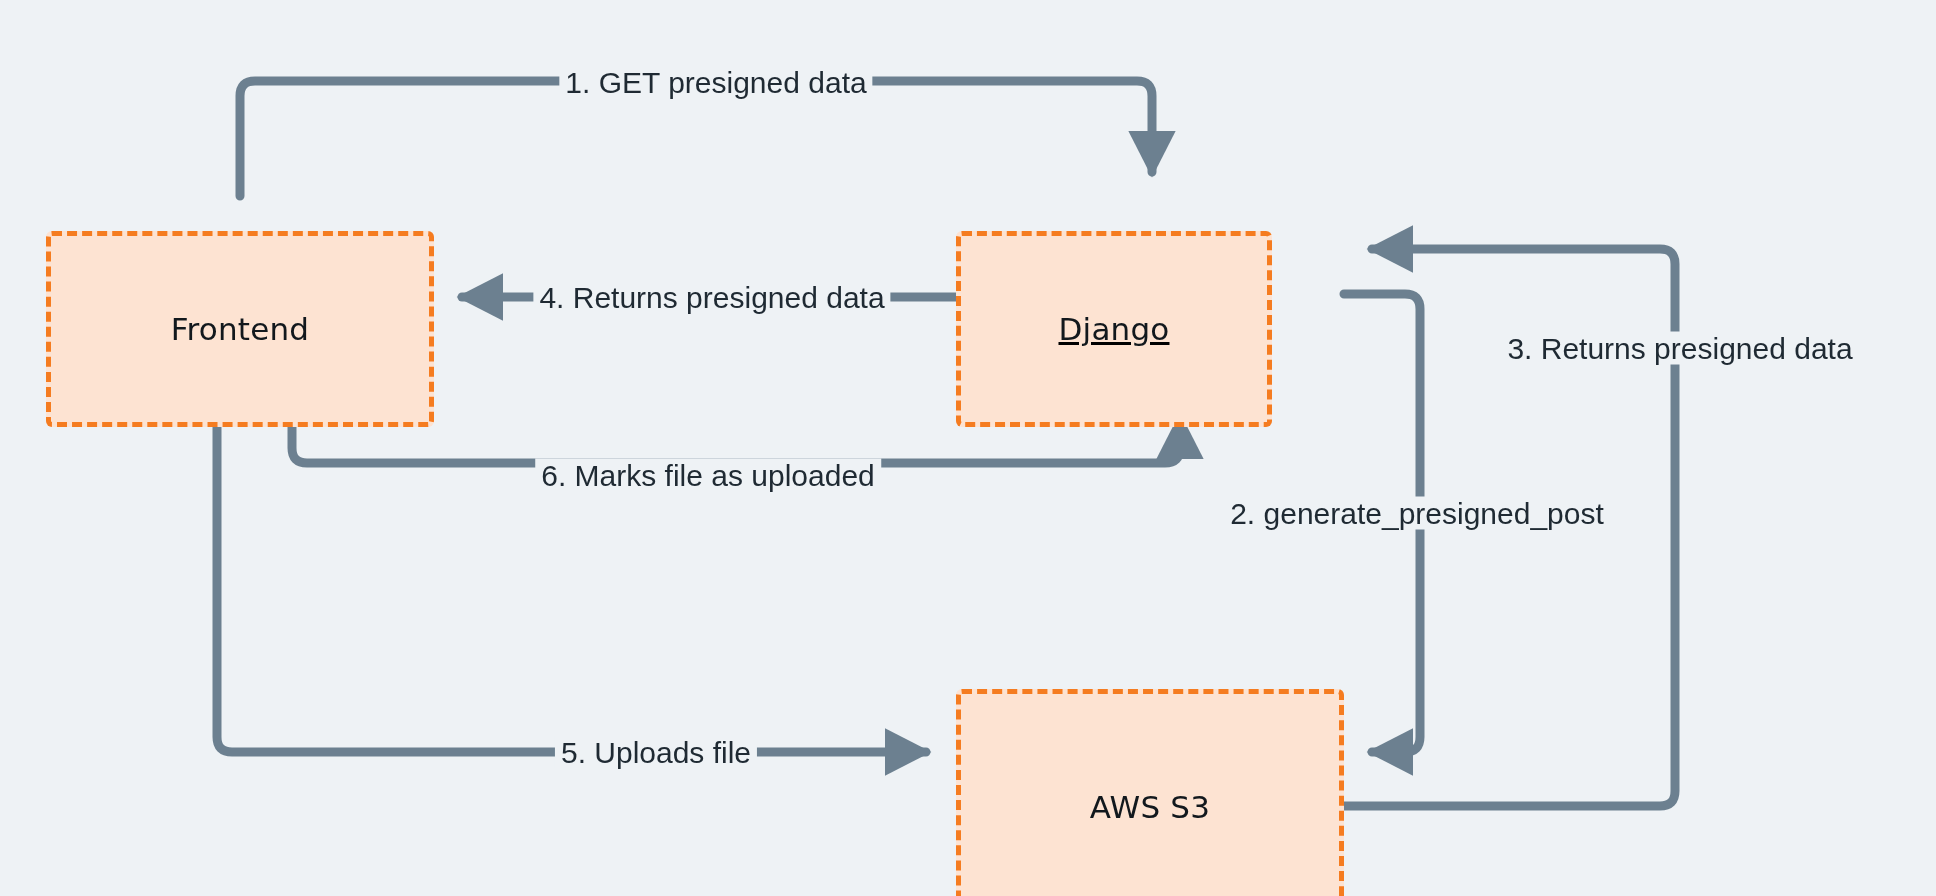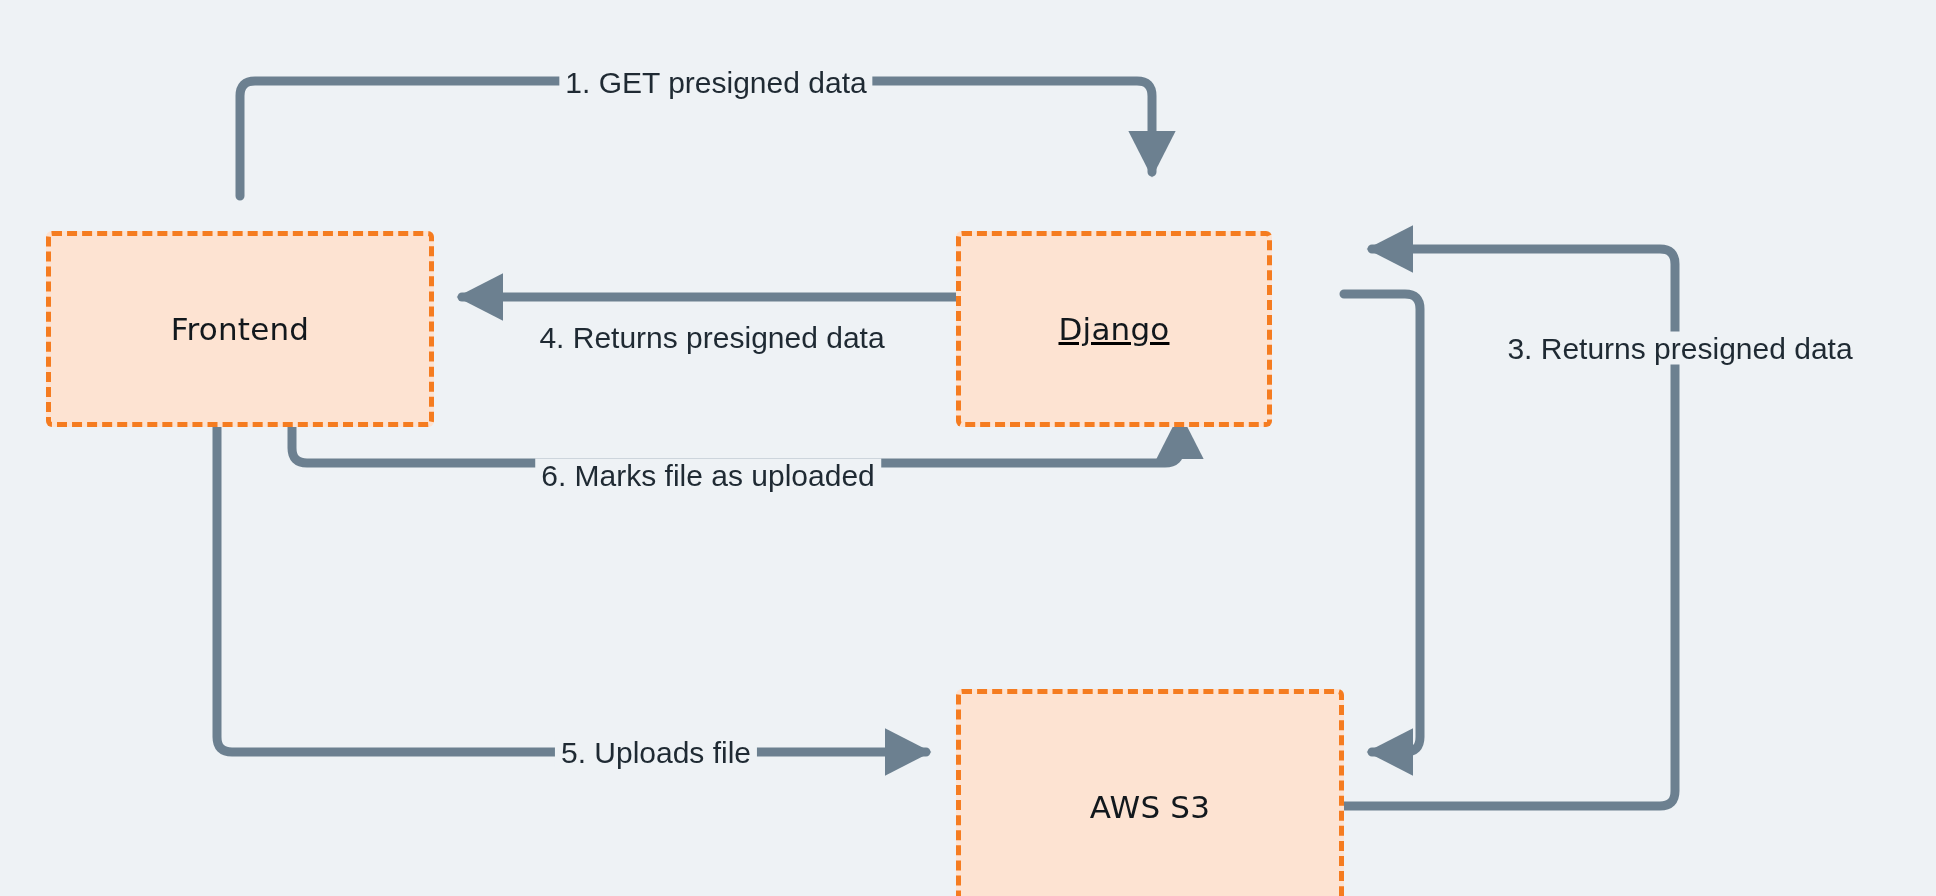--- a/index.html
+++ b/index.html
@@ -54,21 +54,21 @@
     color: #1f2a33;
     background: #eef2f5;
     white-space: nowrap;
     transform: translate(-50%, -50%);
     padding: 0 6px;
     line-height: 1.1;
   }
   #label-1 { left: 716px;  top: 82px;  }
   #label-2 { left: 1417px; top: 513px; }
   #label-3 { left: 1680px; top: 348px; }
-  #label-4 { left: 712px;  top: 297px; margin-top: 40px; }
+  #label-4 { left: 712px;  top: 297px; }
   #label-5 { left: 624px;  top: 752px; margin-left: 32px; }
   #label-6 { left: 708px;  top: 475px; }
 </style>
 </head>
 <body>
 
 <div id="diagram-root">
 
   <svg class="edges" viewBox="0 0 1936 896" xmlns="http://www.w3.org/2000/svg">
     <defs>
@@ -96,18 +96,19 @@
 
   <div class="node" id="node-django">
     <span class="node-label">Django</span>
   </div>
 
   <div class="node" id="node-awss3">
     <span class="node-label">AWS S3</span>
   </div>
 
   <div class="edge-label" id="label-1">1. GET presigned data</div>
+  <div class="edge-label" id="label-2">2. generate_presigned_post</div>
   <div class="edge-label" id="label-3">3. Returns presigned data</div>
   <div class="edge-label" id="label-4">4. Returns presigned data</div>
   <div class="edge-label" id="label-5">5. Uploads file</div>
   <div class="edge-label" id="label-6">6. Marks file as  uploaded</div>
 
 </div>
 
 </body></html>

